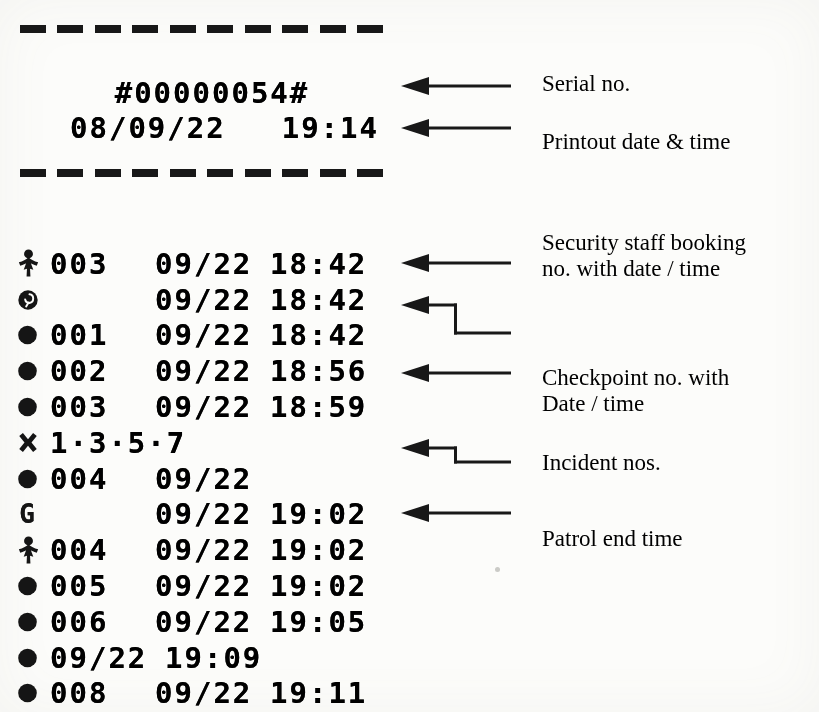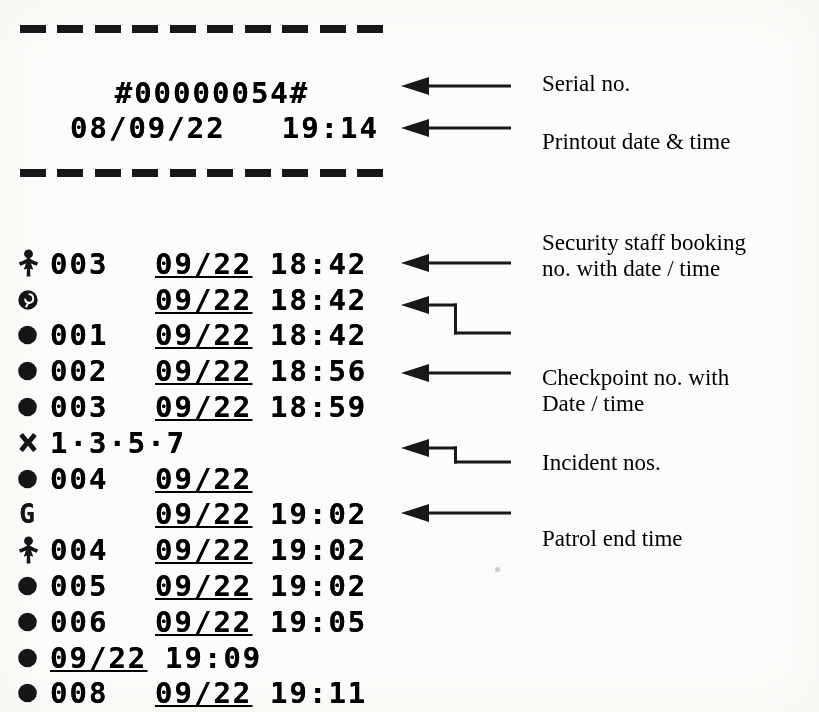--- a/index.html
+++ b/index.html
@@ -24,21 +24,21 @@
     text-shadow:0 0 0.5px #333;
   }
   .serial-line{position:absolute;top:76px;left:0;width:424px;text-align:center;}
   .pdt-line{position:absolute;top:111px;left:70px;display:flex;gap:56px;}
   .rows{position:absolute;top:246px;left:16px;width:440px;}
   .prow{display:flex;align-items:center;height:35.8px;}
   .cell{display:block;white-space:nowrap;}
   .cell.icon{width:34px;height:30px;display:flex;align-items:center;}
   .cell.icon svg{fill:#151515;}
   .cell.num{width:105px;}
-  .cell.date{width:115px;text-decoration:underline;}
+  .cell.date{width:115px;}
   
   .ann{
     position:absolute;left:542px;
     font-family:"Liberation Serif",serif;
     font-size:23px;line-height:26px;color:#000000;
     white-space:nowrap;
   }
   .arrow{position:absolute;left:401px;}
   .arrow svg{display:block;fill:#181818;}
   .speckle{

